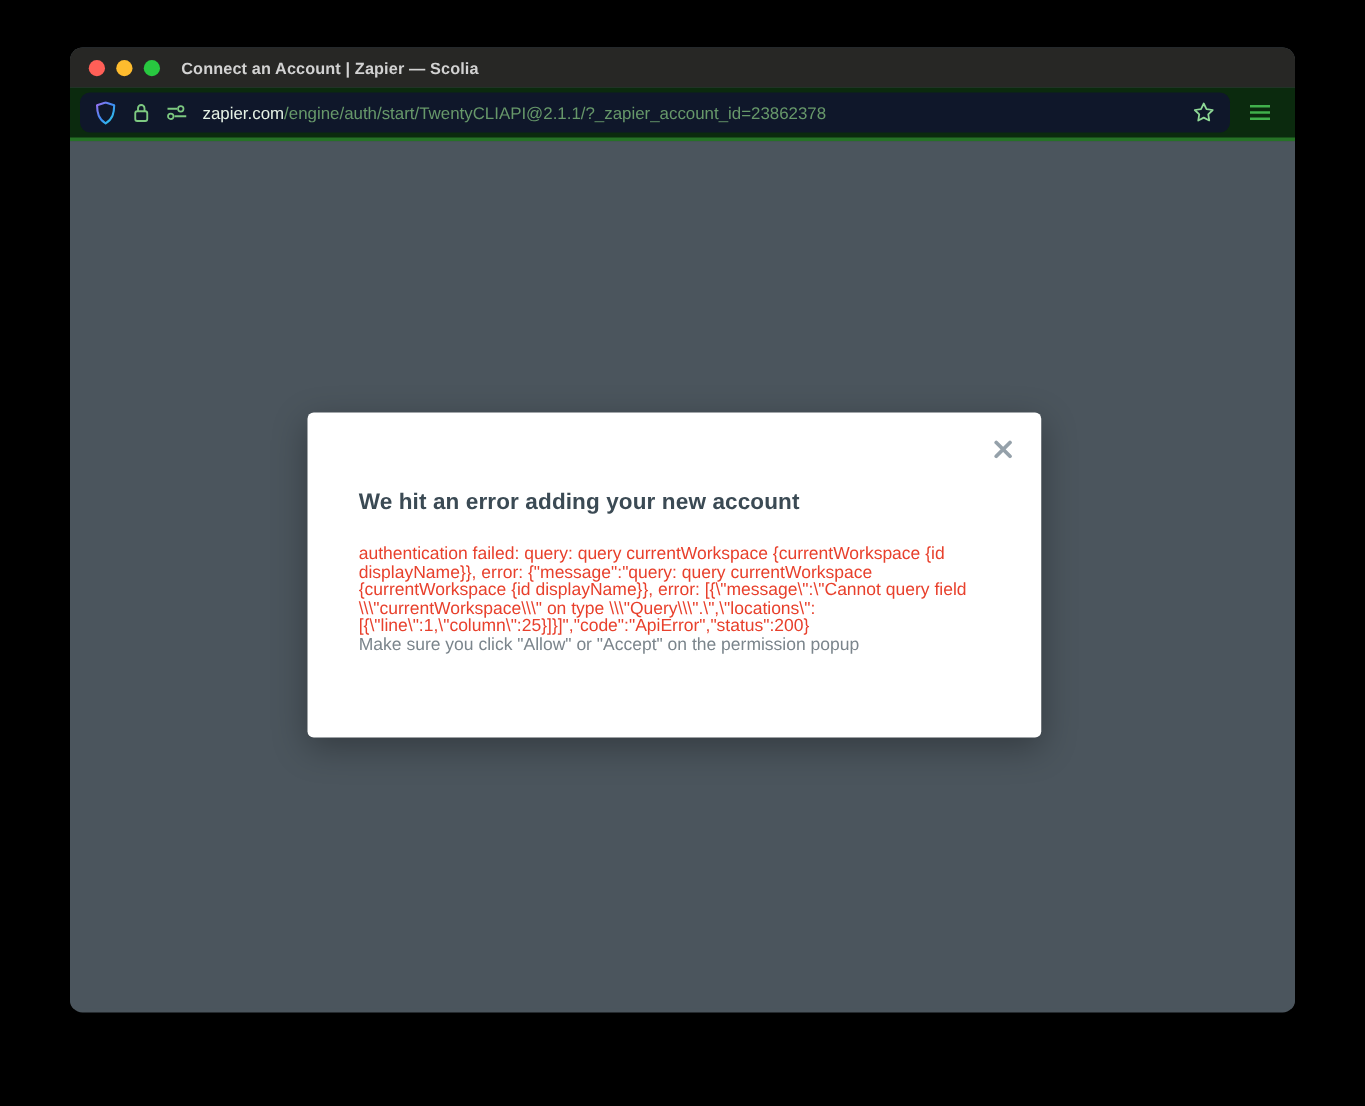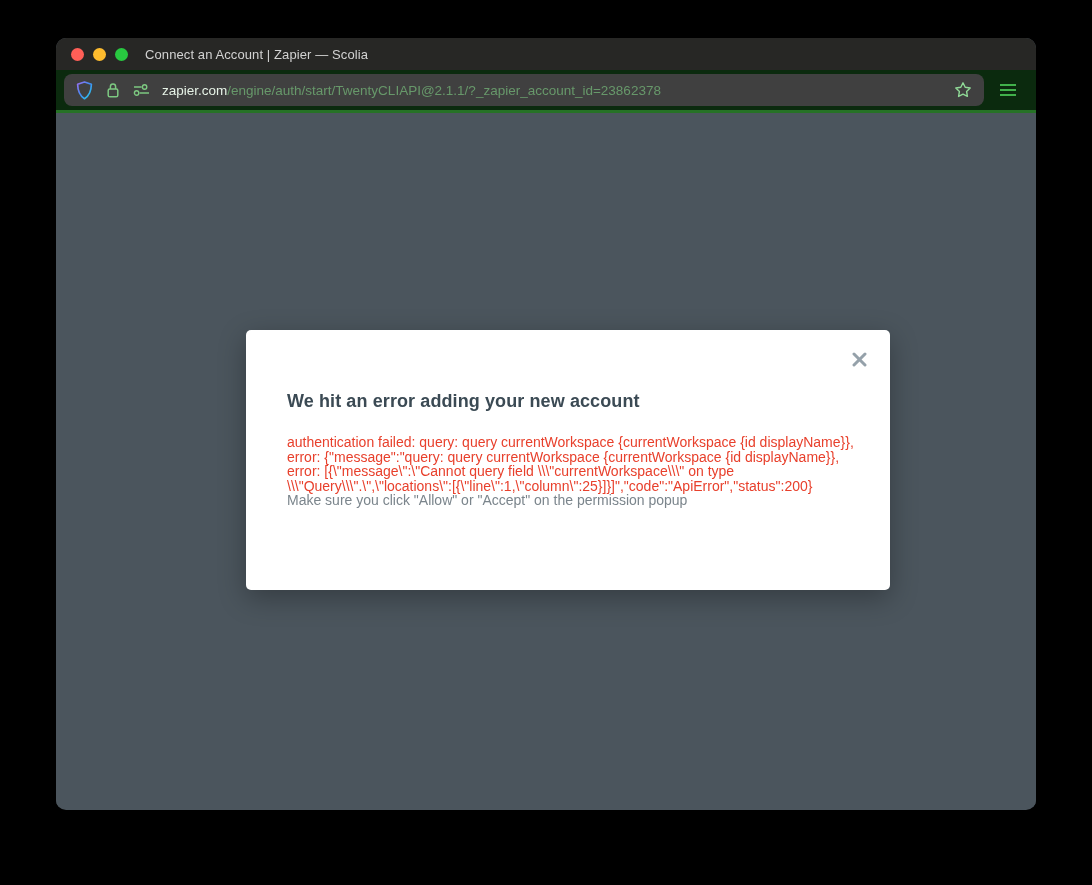--- a/index.html
+++ b/index.html
@@ -19,31 +19,31 @@
   
   .titlebar {
     height:32px; background:#272725; display:flex; align-items:center;
   }
   .traffic { display:flex; gap:9px; margin-left:15px; }
   .dot { width:13px; height:13px; border-radius:50%; display:inline-block; }
   .dot.red { background:#ff5f57; }
   .dot.yellow { background:#febc2e; }
   .dot.green { background:#28c840; }
   .window-title {
-    margin-left:17px; color:#d2d2d2; font-size:13px; font-weight:400;
+    margin-left:17px; color:#d2d2d2; font-size:13px; font-weight:700;
     white-space:nowrap; letter-spacing:.1px;
   }
 
   
   .toolbar {
     height:43px; background:#0b2a0e; border-bottom:3px solid #267226;
     display:flex; align-items:center; padding:0 8px;
   }
   .url-field {
-    flex:1; height:32px; background:#404040; border-radius:8px;
+    flex:1; height:32px; background:#0f172a; border-radius:8px;
     display:flex; align-items:center; padding:0 12px; min-width:0;
     cursor:text;
   }
   .field-icon { flex:none; display:block; cursor:pointer; }
   .field-icon + .field-icon { margin-left:13px; }
   .url-text {
     margin-left:12px; font-size:13.5px; white-space:nowrap; overflow:hidden;
     flex:1; min-width:0;
   }
   .url-host { color:#e6f2e6; }
@@ -52,21 +52,21 @@
   .menu-button {
     width:40px; height:32px; margin-left:4px; display:flex;
     align-items:center; justify-content:center; cursor:pointer; flex:none;
   }
 
   
   .content {
     position:relative; height:694px; background:#4b555d;
   }
   .modal {
-    position:absolute; left:190px; top:217px; width:644px; min-height:260px;
+    position:absolute; left:190px; top:217px; width:587px; min-height:260px;
     background:#ffffff; border-radius:5px;
     box-shadow:0 8px 28px rgba(0,0,0,.30);
     padding:60px 30px 36px 41px;
   }
   .modal-close {
     position:absolute; top:17px; right:19px; width:24px; height:24px;
     background:none; border:none; cursor:pointer; padding:0;
     display:flex; align-items:center; justify-content:center;
   }
   .modal-title {

